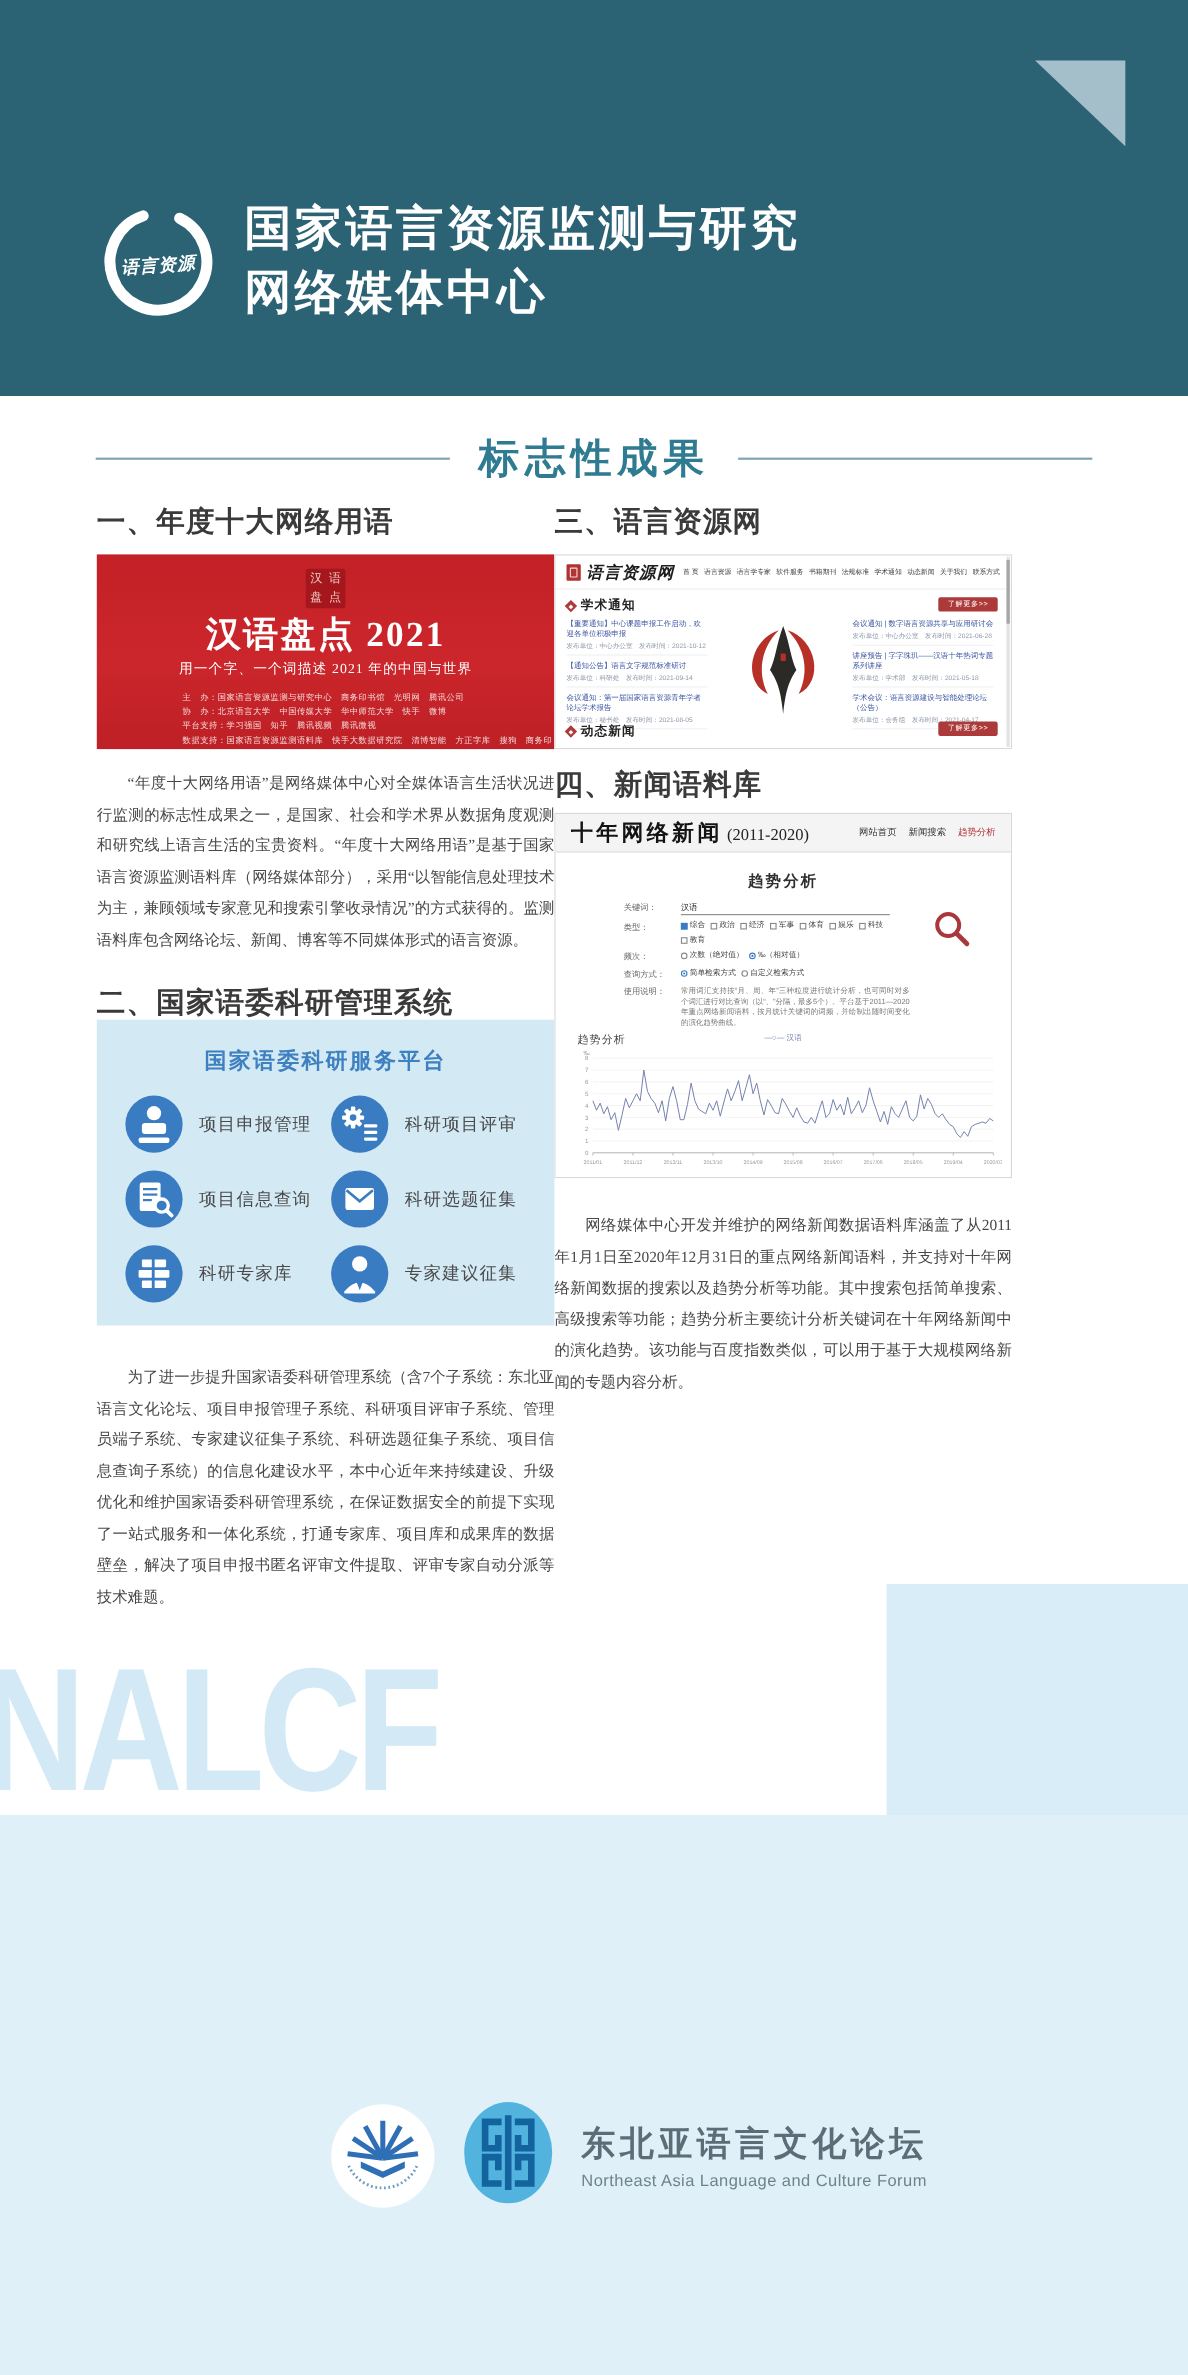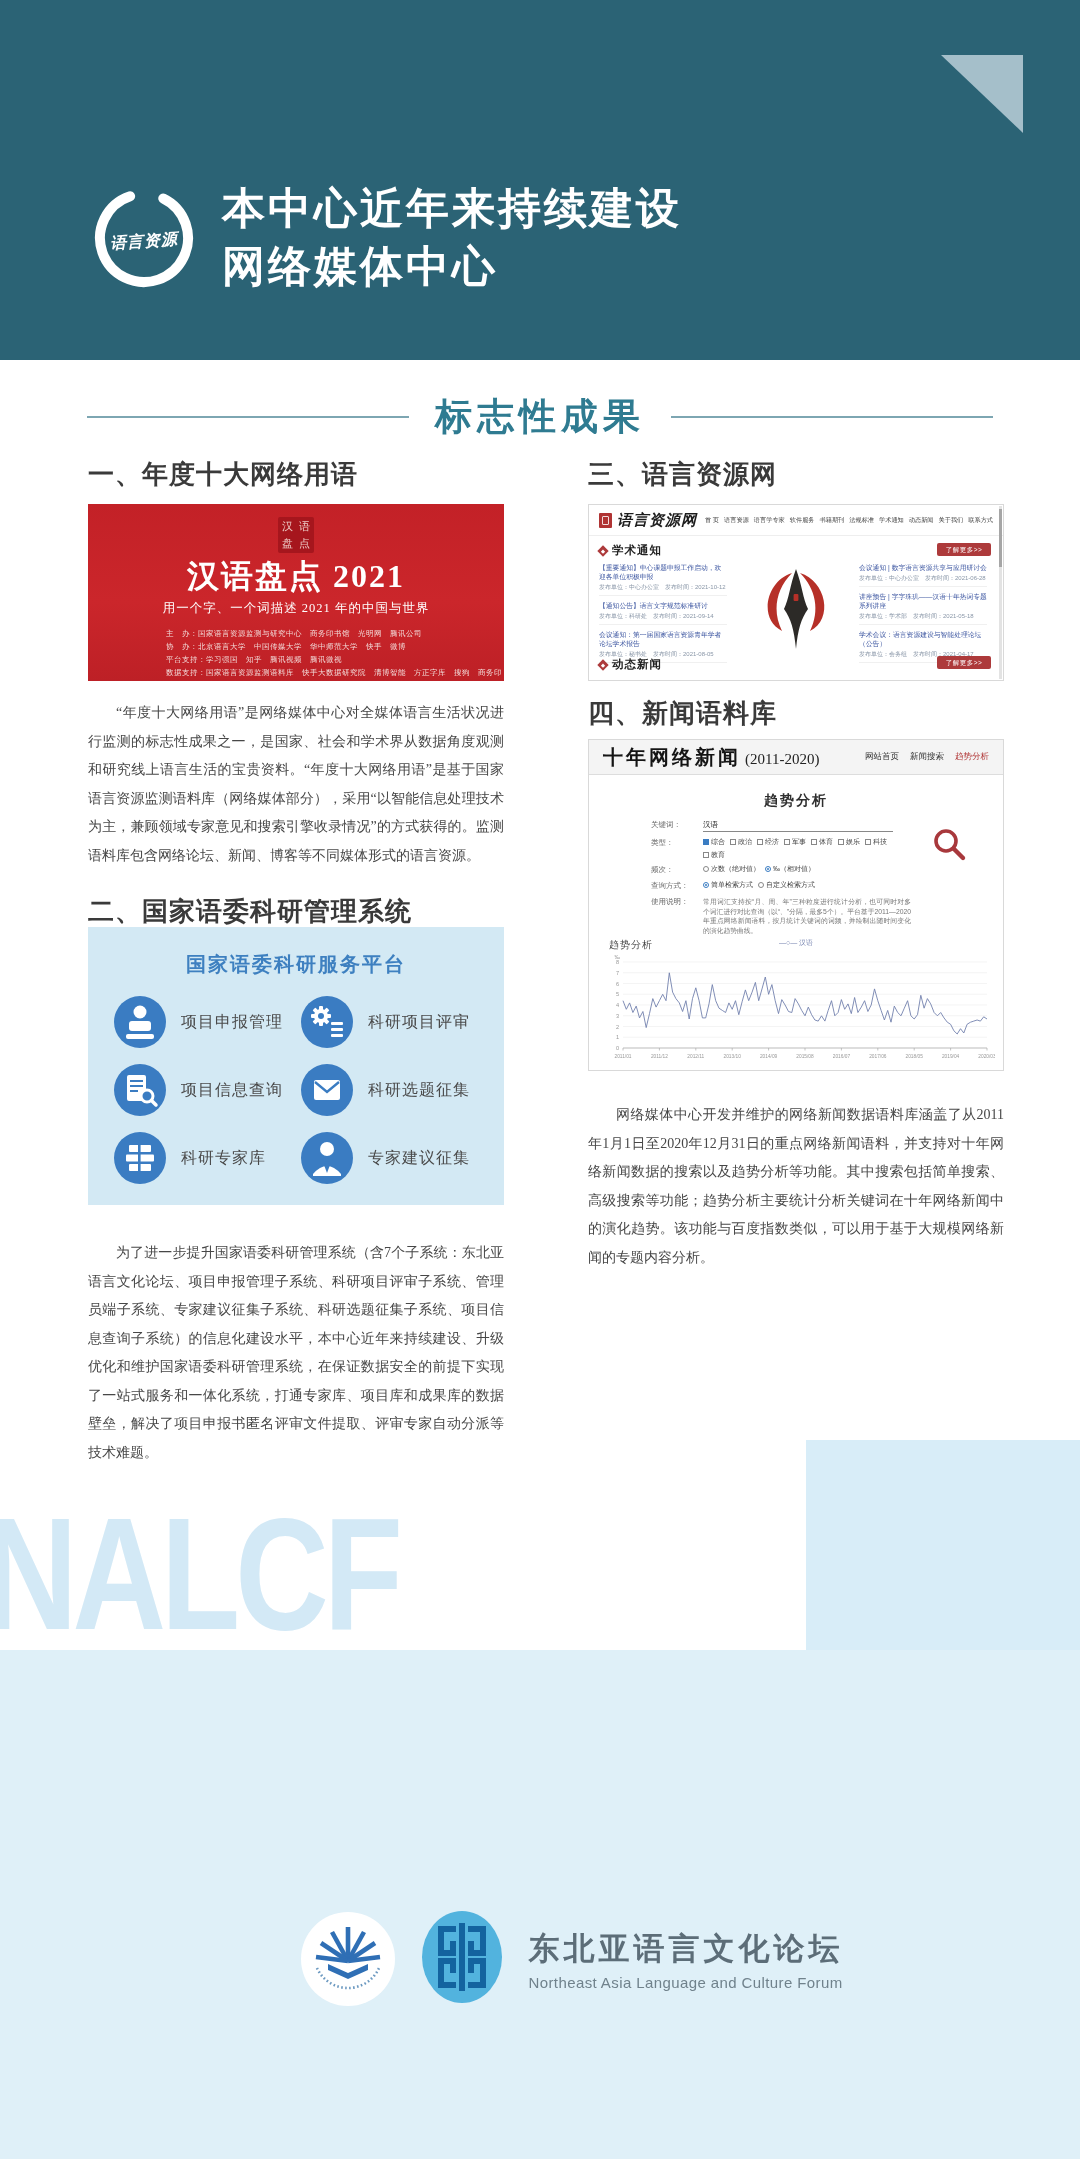--- a/index.html
+++ b/index.html
@@ -15,21 +15,21 @@
   .enso-text{position:absolute;left:50%;top:54%;transform:translate(-50%,-50%) rotate(-4deg);
     color:#fff;font-family:"Liberation Serif",serif;font-size:16px;font-weight:bold;
     letter-spacing:1px;white-space:nowrap;font-style:italic;}
   .hero-titles{color:#fff;font-family:"Liberation Serif",serif;font-weight:bold;
     font-size:43px;line-height:58px;letter-spacing:3px;white-space:nowrap;}
   
   .achieve{display:flex;align-items:center;justify-content:center;gap:26px;margin-top:34px;height:46px;}
   .achieve .hline{width:322px;height:2px;background:#7da6b2;}
   .achieve h1{margin:0;font-size:37px;font-weight:bold;color:#2f7b91;letter-spacing:5px;}
   
-  .columns{display:flex;justify-content:space-between;padding:18px 76px 0 88px;}
+  .columns{display:flex;padding:18px 76px 0 88px;}
   .col{width:416px;}
   .sec-title{margin:0;font-size:26px;font-weight:bold;color:#3a3a3a;line-height:32px;letter-spacing:1px;}
   .sec-title.mt1{margin-top:25px;}
   .sec-title.mt2{margin-top:16px;}
   .para{margin:18px 0 0;font-family:"Liberation Serif",serif;font-size:14px;line-height:28.5px;
     color:#474747;text-align:justify;text-indent:2em;}
   .para.p2{margin-top:34px;}
   .para.p4{margin-top:30px;}
   
   .banner{margin-top:14px;height:177px;background:linear-gradient(180deg,#c32127 0%,#cb262b 55%,#bd2026 100%);
@@ -130,21 +130,21 @@
   <header class="hero">
     <div class="hero-triangle"></div>
     <div class="hero-brand">
       <div class="enso">
         <svg width="104" height="104" viewBox="0 0 104 104">
           <circle cx="52" cy="52" r="44" fill="none" stroke="#ffffff" stroke-width="10" stroke-dasharray="242 34" stroke-linecap="round" transform="rotate(-64 52 52)"></circle>
         </svg>
         <span class="enso-text">语言资源</span>
       </div>
       <div class="hero-titles">
-        <div>本中心近年来持续建设</div>
+        <div>国家语言资源监测与研究</div>
         <div>网络媒体中心</div>
       </div>
     </div>
   </header>
 
   <div class="achieve">
     <span class="hline"></span>
     <h1>标志性成果</h1>
     <span class="hline"></span>
   </div>

